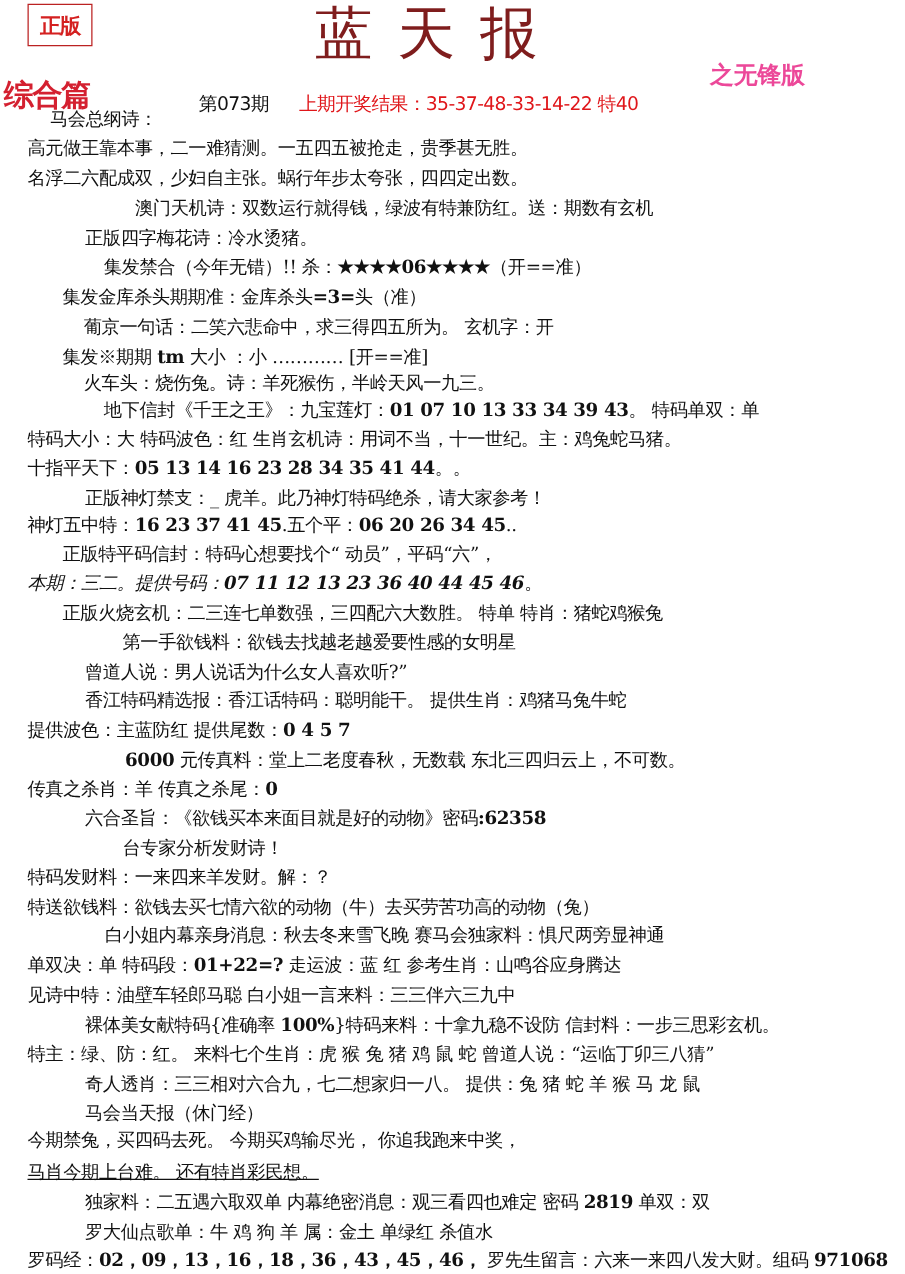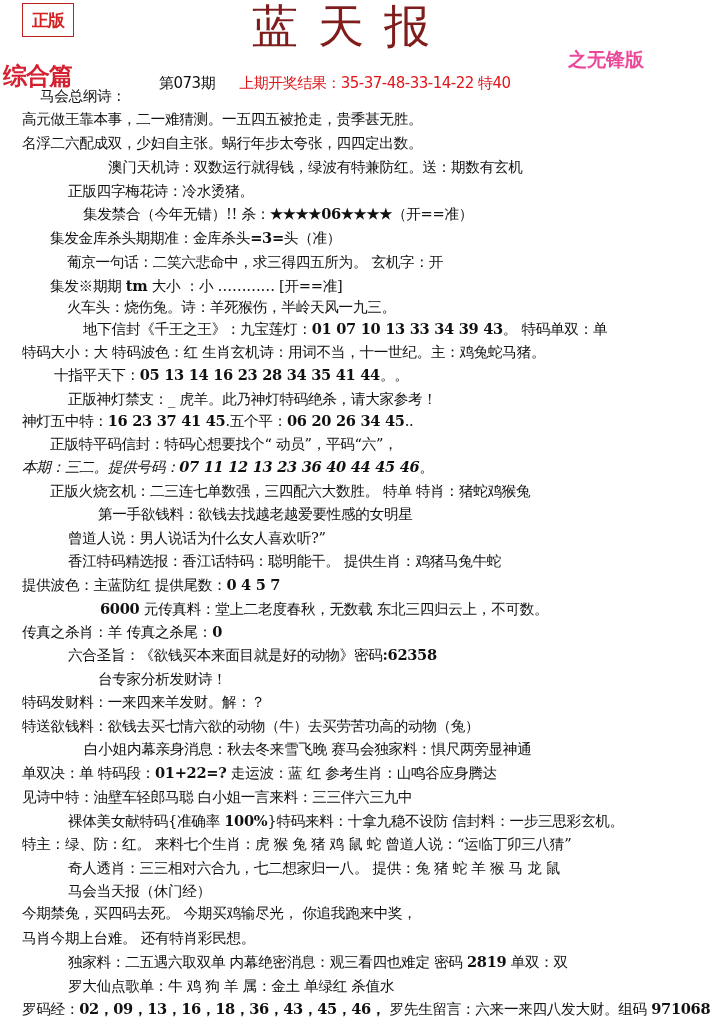--- a/index.html
+++ b/index.html
@@ -40,21 +40,21 @@
     <div class="line" style="left: 22px; top: 134px;"><span>名浮二六配成双，少妇自主张。蜗行年步太夸张，四四定出数。</span></div>
     <div class="line" style="left: 68px; top: 158px; margin-left: 40px;"><span>澳门天机诗：双数运行就得钱，绿波有特兼防红。送：期数有玄机</span></div>
     <div class="line" style="left: 68px; top: 182px;"><span>正版四字梅花诗：冷水烫猪。</span></div>
     <div class="line" style="left: 83px; top: 205px;"><span>集发禁合（今年无错）!! 杀：</span><span class="b">★★★★06★★★★</span><span>（开==准）</span></div>
     <div class="line" style="left: 50px; top: 229px;"><span>集发金库杀头期期准：金库杀头</span><span class="b">=3=</span><span>头（准）</span></div>
     <div class="line" style="left: 67px; top: 253px; text-align: right;"><span>葡京一句话：二笑六悲命中，求三得四五所为。 玄机字：开</span></div>
     <div class="line" style="left: 50px; top: 277px;"><span>集发※期期 </span><span class="b">tm</span><span> 大小 ：小 ………… [开==准]</span></div>
     <div class="line" style="left: 67px; top: 298px;"><span>火车头：烧伤兔。诗：羊死猴伤，半岭天风一九三。</span></div>
     <div class="line" style="left: 83px; top: 320px;"><span>地下信封《千王之王》：九宝莲灯：</span><span class="b">01 07 10 13 33 34 39 43</span><span>。 特码单双：单</span></div>
     <div class="line" style="left: 22px; top: 343px;"><span>特码大小：大 特码波色：红 生肖玄机诗：用词不当，十一世纪。主：鸡兔蛇马猪。</span></div>
-    <div class="line" style="left: 22px; top: 366px; margin-left: 32px;"><span>十指平天下：</span><span class="b">05 13 14 16 23 28 34 35 41 44</span><span>。。</span></div>
+    <div class="line" style="left: 22px; top: 366px;"><span>十指平天下：</span><span class="b">05 13 14 16 23 28 34 35 41 44</span><span>。。</span></div>
     <div class="line" style="left: 68px; top: 390px;"><span>正版神灯禁支：_ 虎羊。此乃神灯特码绝杀，请大家参考！</span></div>
     <div class="line" style="left: 22px; top: 412px;"><span>神灯五中特：</span><span class="b">16 23 37 41 45</span><span>.五个平：</span><span class="b">06 20 26 34 45</span><span>..</span></div>
     <div class="line" style="left: 50px; top: 435px;"><span>正版特平码信封：特码心想要找个“ 动员”，平码“六”，</span></div>
     <div class="line" style="left: 22px; top: 458px;"><span class="it">本期：三二。提供号码：</span><span class="b it">07 11 12 13 23 36 40 44 45 46</span><span>。</span></div>
     <div class="line" style="left: 50px; top: 482px;"><span>正版火烧玄机：二三连七单数强，三四配六大数胜。 特单 特肖：猪蛇鸡猴兔</span></div>
     <div class="line" style="left: 98px; top: 505px;"><span>第一手欲钱料：欲钱去找越老越爱要性感的女明星</span></div>
     <div class="line" style="left: 68px; top: 529px;"><span>曾道人说：男人说话为什么女人喜欢听?”</span></div>
     <div class="line" style="left: 68px; top: 552px;"><span>香江特码精选报：香江话特码：聪明能干。 提供生肖：鸡猪马兔牛蛇</span></div>
     <div class="line" style="left: 22px; top: 576px;"><span>提供波色：主蓝防红 提供尾数：</span><span class="b">0 4 5 7</span></div>
     <div class="line" style="left: 100px; top: 600px;"><span class="b">6000</span><span> 元传真料：堂上二老度春秋，无数载 东北三四归云上，不可数。</span></div>
@@ -64,17 +64,17 @@
     <div class="line" style="left: 22px; top: 693px;"><span>特码发财料：一来四来羊发财。解：？</span></div>
     <div class="line" style="left: 22px; top: 717px;"><span>特送欲钱料：欲钱去买七情六欲的动物（牛）去买劳苦功高的动物（兔）</span></div>
     <div class="line" style="left: 84px; top: 740px;"><span>白小姐内幕亲身消息：秋去冬来雪飞晚 赛马会独家料：惧尺两旁显神通</span></div>
     <div class="line" style="left: 22px; top: 764px;"><span>单双决：单 特码段：</span><span class="b">01+22=?</span><span> 走运波：蓝 红 参考生肖：山鸣谷应身腾达</span></div>
     <div class="line" style="left: 22px; top: 788px;"><span>见诗中特：油壁车轻郎马聪 白小姐一言来料：三三伴六三九中</span></div>
     <div class="line" style="left: 68px; top: 812px;"><span>裸体美女献特码{准确率 </span><span class="b">100%</span><span>}特码来料：十拿九稳不设防 信封料：一步三思彩玄机。</span></div>
     <div class="line" style="left: 22px; top: 835px;"><span>特主：绿、防：红。 来料七个生肖：虎 猴 兔 猪 鸡 鼠 蛇 曾道人说：“运临丁卯三八猜”</span></div>
     <div class="line" style="left: 68px; top: 859px;"><span>奇人透肖：三三相对六合九，七二想家归一八。 提供：兔 猪 蛇 羊 猴 马 龙 鼠</span></div>
     <div class="line" style="left: 68px; top: 882px;"><span>马会当天报（休门经）</span></div>
     <div class="line" style="left: 22px; top: 904px;"><span>今期禁兔，买四码去死。 今期买鸡输尽光， 你追我跑来中奖，</span></div>
-    <div class="line" style="left: 22px; top: 929px;"><span>马肖今期上台难。 还有特肖彩民想。</span></div>
+    <div class="line" style="left: 22px; top: 929px; text-decoration: underline;"><span>马肖今期上台难。 还有特肖彩民想。</span></div>
     <div class="line" style="left: 68px; top: 953px;"><span>独家料：二五遇六取双单 内幕绝密消息：观三看四也难定 密码 </span><span class="b">2819</span><span> 单双：双</span></div>
     <div class="line" style="left: 68px; top: 977px;"><span>罗大仙点歌单：牛 鸡 狗 羊 属：金土 单绿红 杀值水</span></div>
     <div class="line" style="left: 22px; top: 1000px;"><span>罗码经：</span><span class="b">02，09，13，16，18，36，43，45，46，</span><span> 罗先生留言：六来一来四八发大财。组码 </span><span class="b">971068</span></div>
   </div>
 
 </body></html>

